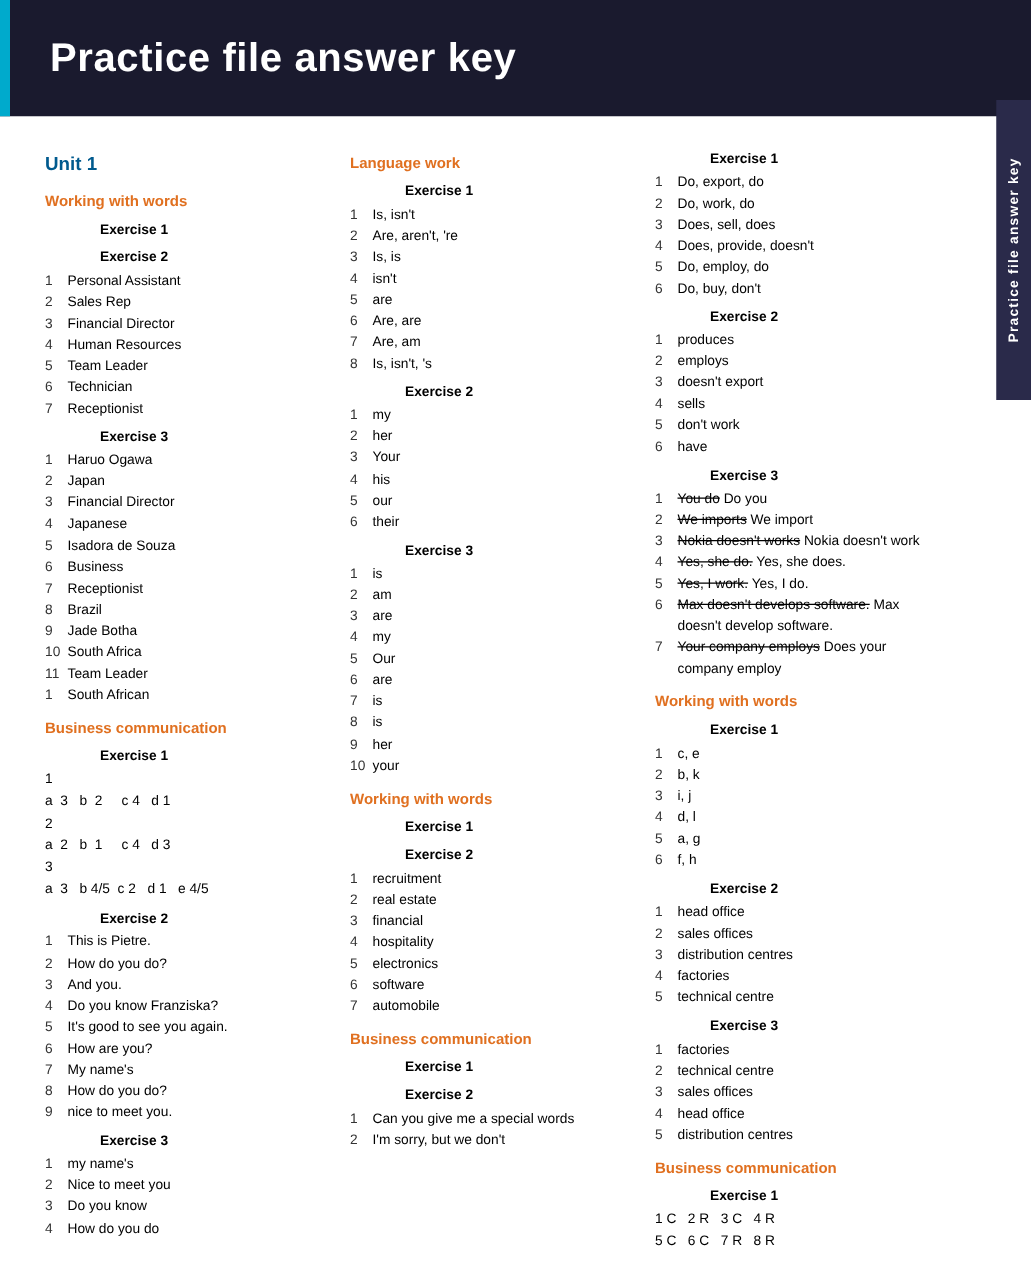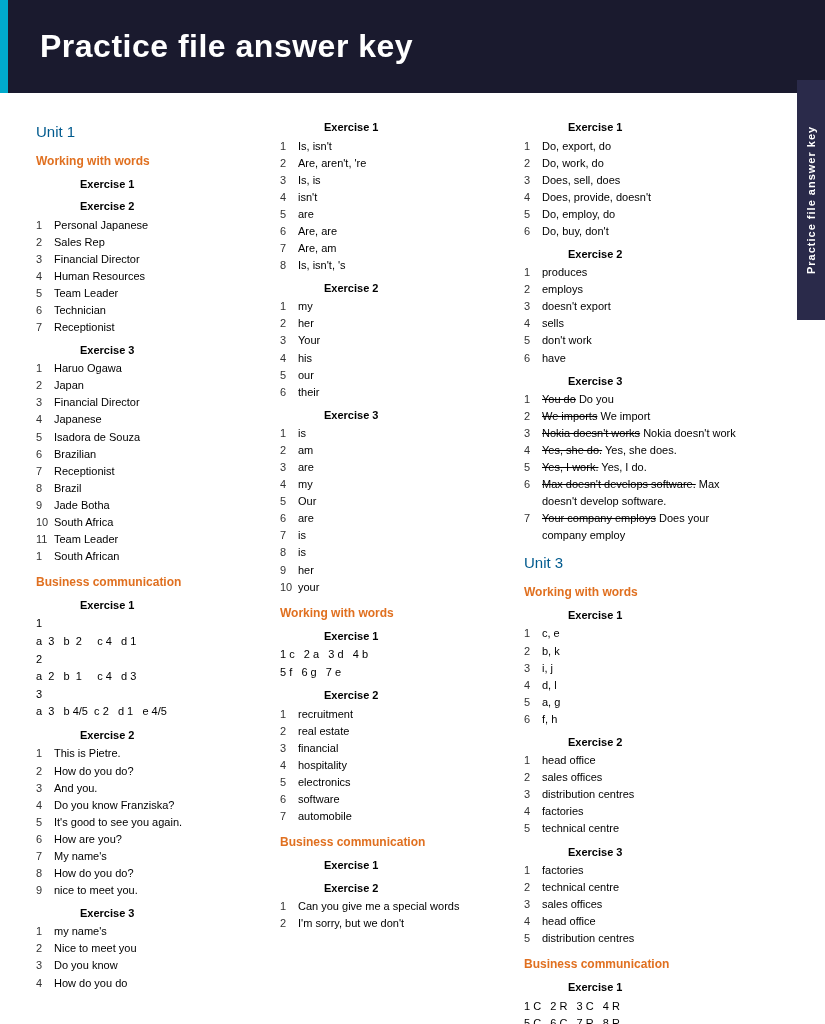--- a/index.html
+++ b/index.html
@@ -62,21 +62,21 @@
       gap: 0 24px;
       font-size: 11px;
       line-height: 1.5;
     }
 
     .col { }
 
     .unit-title {
       color: #005a8e;
       font-size: 15px;
-      font-weight: normal;
+      font-weight: bold;
       margin-bottom: 4px;
       margin-top: 8px;
     }
 
     .section-title {
       color: #e07020;
       font-size: 12px;
       font-weight: bold;
       margin-bottom: 2px;
       margin-top: 8px;
@@ -132,21 +132,21 @@
     <div class="unit-title">Unit 1</div>
 
     <div class="section-title">Working with words</div>
 
     <div class="exercise-label">Exercise 1</div>
 
     <div class="exercise-label">Exercise 2</div>
     <ul class="answer-list">
       <li>
           <span class="num">1</span>
-          <span>Personal Japanese</span>
+          <span>Personal Assistant</span>
         </li>
       <li>
           <span class="num">2</span>
           <span>Sales Rep</span>
         </li>
       <li>
           <span class="num">3</span>
           <span>Financial Director</span>
         </li>
       <li>
@@ -184,21 +184,21 @@
       <li>
           <span class="num">4</span>
           <span>Japanese</span>
         </li>
       <li>
           <span class="num">5</span>
           <span>Isadora de Souza</span>
         </li>
       <li>
           <span class="num">6</span>
-          <span>Brazilian</span>
+          <span>Business</span>
         </li>
       <li>
           <span class="num">7</span>
           <span>Receptionist</span>
         </li>
       <li>
           <span class="num">8</span>
           <span>Brazil</span>
         </li>
       <li>
@@ -289,20 +289,21 @@
           <span class="num">4</span>
           <span>How do you do</span>
         </li>
 
     </ul>
 
   </div>
 
   <div class="col">
 
+    <div class="section-title">Language work</div>
 
     <div class="exercise-label">Exercise 1</div>
     <ul class="answer-list">
       <li>
           <span class="num">1</span>
           <span>Is, isn't</span>
         </li>
       <li>
           <span class="num">2</span>
           <span>Are, aren't, 're</span>
@@ -402,24 +403,20 @@
       <li>
           <span class="num">10</span>
           <span>your</span>
         </li>
     </ul>
 
 
     <div class="section-title">Working with words</div>
 
     <div class="exercise-label">Exercise 1</div>
-    <div class="inline-answers">
-      1 c &nbsp;&nbsp;2 a &nbsp;&nbsp;3 d &nbsp;&nbsp;4 b<br>
-      5 f &nbsp;&nbsp;6 g &nbsp;&nbsp;7 e
-    </div>
 
     <div class="exercise-label">Exercise 2</div>
     <ul class="answer-list">
       <li>
           <span class="num">1</span>
           <span>recruitment</span>
         </li>
       <li>
           <span class="num">2</span>
           <span>real estate</span>
@@ -549,21 +546,20 @@
       <li>
           <span class="num">6</span>
           <span><span class="strikethrough">Max doesn't develops software.</span> Max doesn't develop software.</span>
         </li>
       <li>
           <span class="num">7</span>
           <span><span class="strikethrough">Your company employs</span> Does your company employ</span>
         </li>
     </ul>
 
-    <div class="unit-title">Unit 3</div>
 
     <div class="section-title">Working with words</div>
 
     <div class="exercise-label">Exercise 1</div>
     <ul class="answer-list">
       <li>
           <span class="num">1</span>
           <span>c, e</span>
         </li>
       <li>

